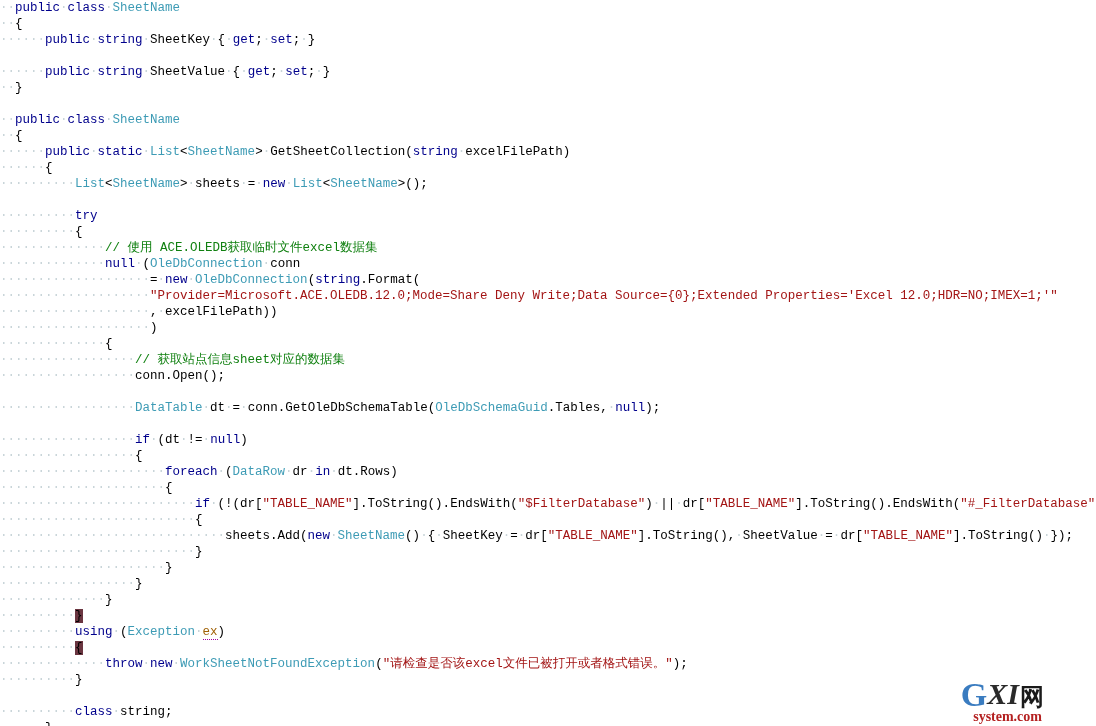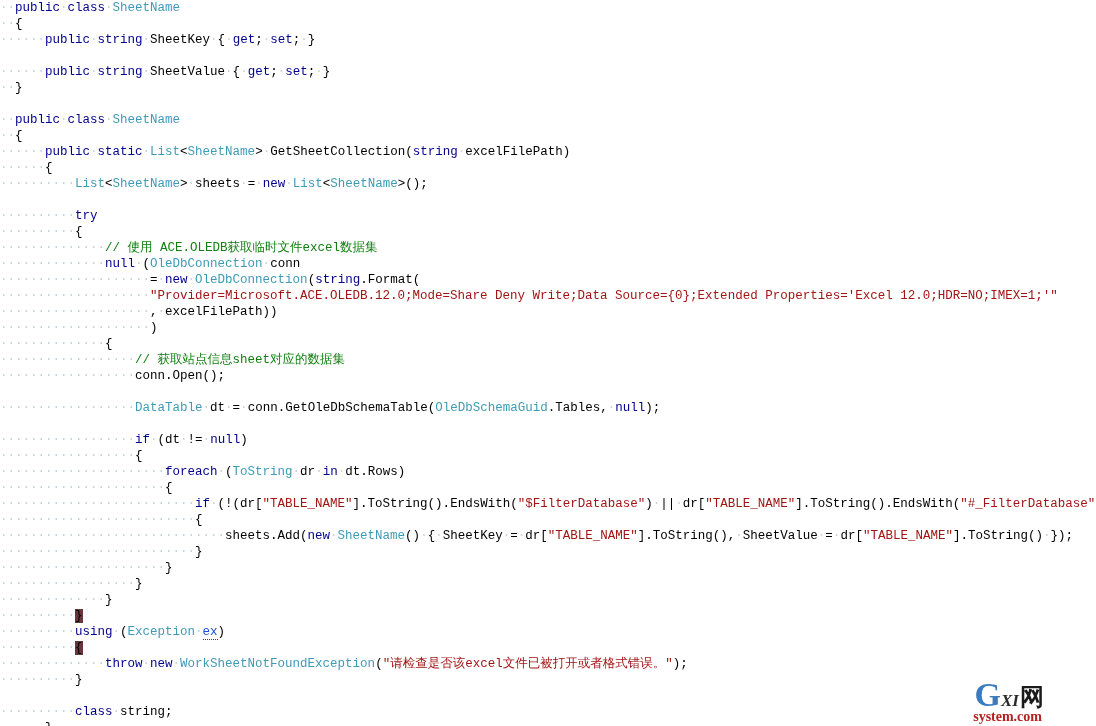--- a/index.html
+++ b/index.html
@@ -43,21 +43,21 @@
   .t-kw      { color: #00008c; }   
   .t-type    { color: #3d9bb5; }   
   .t-str     { color: #a31515; }   
   .t-cmt     { color: #108010; }   
   .t-ws      { color: #c8d4d8; }   
   .t-brace-hi {
     color: #000000;
     background: #6a3540;
   }
   .t-err {
-    color: #1d4ed8;
+    color: #a16207;
     border-bottom: 1px dotted #a000a0;
   }
 
   
   #watermark {
     position: absolute;
     right: 8px;
     bottom: 4px;
     width: 150px;
     height: 44px;
@@ -71,21 +71,21 @@
   }
   #watermark .wm-g {
     font-family: "Liberation Serif", "DejaVu Serif", serif;
     font-size: 34px;
     font-weight: 700;
     color: #3a7cc0;
     letter-spacing: -1px;
   }
   #watermark .wm-xi {
     font-family: "Liberation Serif", "DejaVu Serif", serif;
-    font-size: 17px;
+    font-size: 30px;
     font-style: italic;
     font-weight: 700;
     color: #2a2a2a;
     margin-left: 1px;
     margin-bottom: 3px;
   }
   #watermark .wm-cn {
     font-family: "Liberation Serif", "DejaVu Serif", serif;
     font-size: 24px;
     font-weight: 700;
@@ -129,21 +129,21 @@
       <div class="code-line"><span class="t-ws">····················</span><span class="t-plain">,</span><span class="t-ws">·</span><span class="t-plain">excelFilePath))</span></div>
       <div class="code-line"><span class="t-ws">····················</span><span class="t-plain">)</span></div>
       <div class="code-line"><span class="t-ws">··············</span><span class="t-plain">{</span></div>
       <div class="code-line"><span class="t-ws">··················</span><span class="t-cmt">// 获取站点信息sheet对应的数据集</span></div>
       <div class="code-line"><span class="t-ws">··················</span><span class="t-plain">conn.Open();</span></div>
       <div class="code-line">&nbsp;</div>
       <div class="code-line"><span class="t-ws">··················</span><span class="t-type">DataTable</span><span class="t-ws">·</span><span class="t-plain">dt</span><span class="t-ws">·</span><span class="t-plain">=</span><span class="t-ws">·</span><span class="t-plain">conn.GetOleDbSchemaTable(</span><span class="t-type">OleDbSchemaGuid</span><span class="t-plain">.Tables,</span><span class="t-ws">·</span><span class="t-kw">null</span><span class="t-plain">);</span></div>
       <div class="code-line">&nbsp;</div>
       <div class="code-line"><span class="t-ws">··················</span><span class="t-kw">if</span><span class="t-ws">·</span><span class="t-plain">(dt</span><span class="t-ws">·</span><span class="t-plain">!=</span><span class="t-ws">·</span><span class="t-kw">null</span><span class="t-plain">)</span></div>
       <div class="code-line"><span class="t-ws">··················</span><span class="t-plain">{</span></div>
-      <div class="code-line"><span class="t-ws">······················</span><span class="t-kw">foreach</span><span class="t-ws">·</span><span class="t-plain">(</span><span class="t-type">ToString</span><span class="t-ws">·</span><span class="t-plain">dr</span><span class="t-ws">·</span><span class="t-kw">in</span><span class="t-ws">·</span><span class="t-plain">dt.Rows)</span></div>
+      <div class="code-line"><span class="t-ws">······················</span><span class="t-kw">foreach</span><span class="t-ws">·</span><span class="t-plain">(</span><span class="t-type">DataRow</span><span class="t-ws">·</span><span class="t-plain">dr</span><span class="t-ws">·</span><span class="t-kw">in</span><span class="t-ws">·</span><span class="t-plain">dt.Rows)</span></div>
       <div class="code-line"><span class="t-ws">······················</span><span class="t-plain">{</span></div>
       <div class="code-line"><span class="t-ws">··························</span><span class="t-kw">if</span><span class="t-ws">·</span><span class="t-plain">(!(dr[</span><span class="t-str">"TABLE_NAME"</span><span class="t-plain">].ToString().EndsWith(</span><span class="t-str">"$FilterDatabase"</span><span class="t-plain">)</span><span class="t-ws">·</span><span class="t-plain">||</span><span class="t-ws">·</span><span class="t-plain">dr[</span><span class="t-str">"TABLE_NAME"</span><span class="t-plain">].ToString().EndsWith(</span><span class="t-str">"#_FilterDatabase"</span><span class="t-plain">)))</span></div>
       <div class="code-line"><span class="t-ws">··························</span><span class="t-plain">{</span></div>
       <div class="code-line"><span class="t-ws">······························</span><span class="t-plain">sheets.Add(</span><span class="t-kw">new</span><span class="t-ws">·</span><span class="t-type">SheetName</span><span class="t-plain">()</span><span class="t-ws">·</span><span class="t-plain">{</span><span class="t-ws">·</span><span class="t-plain">SheetKey</span><span class="t-ws">·</span><span class="t-plain">=</span><span class="t-ws">·</span><span class="t-plain">dr[</span><span class="t-str">"TABLE_NAME"</span><span class="t-plain">].ToString(),</span><span class="t-ws">·</span><span class="t-plain">SheetValue</span><span class="t-ws">·</span><span class="t-plain">=</span><span class="t-ws">·</span><span class="t-plain">dr[</span><span class="t-str">"TABLE_NAME"</span><span class="t-plain">].ToString()</span><span class="t-ws">·</span><span class="t-plain">});</span></div>
       <div class="code-line"><span class="t-ws">··························</span><span class="t-plain">}</span></div>
       <div class="code-line"><span class="t-ws">······················</span><span class="t-plain">}</span></div>
       <div class="code-line"><span class="t-ws">··················</span><span class="t-plain">}</span></div>
       <div class="code-line"><span class="t-ws">··············</span><span class="t-plain">}</span></div>
       <div class="code-line"><span class="t-ws">··········</span><span class="t-brace-hi">}</span></div>
       <div class="code-line"><span class="t-ws">··········</span><span class="t-kw">using</span><span class="t-ws">·</span><span class="t-plain">(</span><span class="t-type">Exception</span><span class="t-ws">·</span><span class="t-err">ex</span><span class="t-plain">)</span></div>

